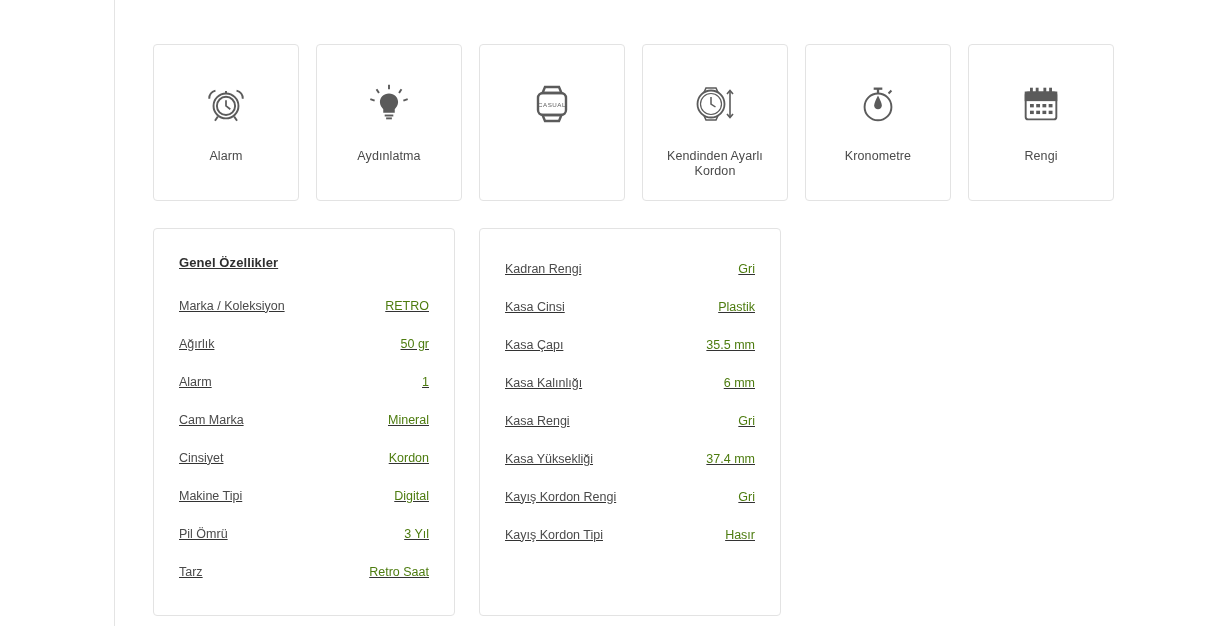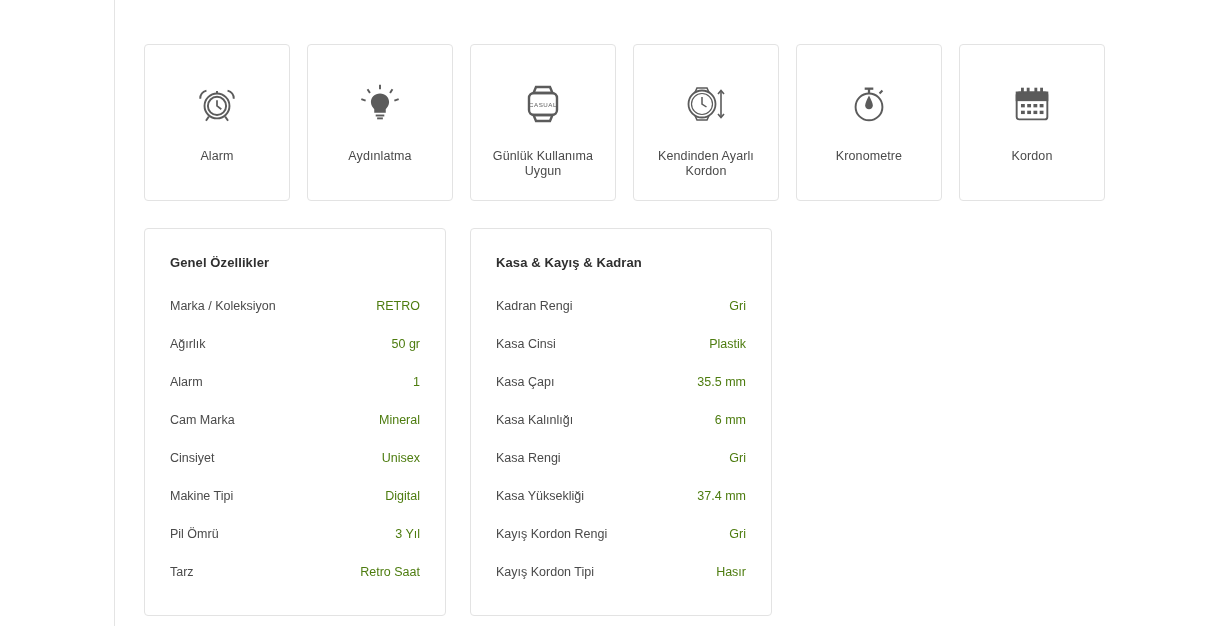--- a/index.html
+++ b/index.html
@@ -25,21 +25,21 @@
     position: absolute;
     left: 114px;
     top: 0;
     width: 1px;
     height: 626px;
     background: #e4e4e4;
   }
 
   .content {
     position: absolute;
-    left: 144px;
+    left: 153px;
     top: 0;
     width: 1040px;
   }
 
   
   .feature-row {
     display: flex;
     gap: 17px;
     padding-top: 44px;
   }
@@ -75,20 +75,21 @@
     line-height: 1.2;
     padding: 0 4px;
     letter-spacing: 0.1px;
   }
 
   
   .spec-row {
     display: flex;
     gap: 24px;
     margin-top: 27px;
+    text-decoration: underline;
   }
 
   .spec-panel {
     box-sizing: border-box;
     border: 1px solid #e3e3e3;
     border-radius: 4px;
     background: #ffffff;
     padding: 26px 25px 30px 25px;
   }
 
@@ -175,21 +176,20 @@
 
       <div class="feature-card">
         <div class="feature-icon">
           <svg width="48" height="48" viewBox="0 0 48 48" fill="none" stroke="#5b5b5b" stroke-width="2.4">
             <path d="M17 7 L31 7 L33.5 13 L14.5 13 Z"></path>
             <path d="M14.5 35 L33.5 35 L31 41 L17 41 Z"></path>
             <rect x="10" y="13" width="28" height="22" rx="5"></rect>
             <text x="24" y="26.5" font-family="Liberation Sans, sans-serif" font-size="6.2" fill="#5b5b5b" stroke="none" text-anchor="middle" letter-spacing="0.5">CASUAL</text>
           </svg>
         </div>
-        <div class="feature-label">Günlük Kullanıma Uygun</div>
       </div>
 
       <div class="feature-card">
         <div class="feature-icon">
           <svg width="48" height="48" viewBox="0 0 48 48" fill="none" stroke="#5b5b5b" stroke-width="1.8">
             <circle cx="20" cy="24" r="13.5"></circle>
             <circle cx="20" cy="24" r="10.5" stroke-width="1.2"></circle>
             <path d="M20 17 L20 24 L24.5 27" stroke-width="1.5"></path>
             <path d="M13 12.5 L15 8 L25 8 L27 12.5" stroke-width="1.6"></path>
             <path d="M13 35.5 L15 40 L25 40 L27 35.5" stroke-width="1.6"></path>
@@ -228,21 +228,21 @@
               <rect x="19" y="24" width="4" height="3.5"></rect>
               <rect x="25.5" y="24" width="4" height="3.5"></rect>
               <rect x="32" y="24" width="4" height="3.5"></rect>
               <rect x="12.5" y="31" width="4" height="3.5"></rect>
               <rect x="19" y="31" width="4" height="3.5"></rect>
               <rect x="25.5" y="31" width="4" height="3.5"></rect>
               <rect x="32" y="31" width="4" height="3.5"></rect>
             </g>
           </svg>
         </div>
-        <div class="feature-label">Kordon</div>
+        <div class="feature-label">Rengi</div>
       </div>
 
     </div>
 
     <div class="spec-row">
 
       <div class="spec-panel general">
         <div class="spec-title">Genel Özellikler</div>
         <div class="spec-list">
           <div class="spec-item">
@@ -256,39 +256,38 @@
           <div class="spec-item">
             <span class="spec-key">Alarm</span>
             <span class="spec-val">1</span>
           </div>
           <div class="spec-item">
             <span class="spec-key">Cam Marka</span>
             <span class="spec-val">Mineral</span>
           </div>
           <div class="spec-item">
             <span class="spec-key">Cinsiyet</span>
-            <span class="spec-val">Unisex</span>
+            <span class="spec-val">Kordon</span>
           </div>
           <div class="spec-item">
             <span class="spec-key">Makine Tipi</span>
             <span class="spec-val">Digital</span>
           </div>
           <div class="spec-item">
             <span class="spec-key">Pil Ömrü</span>
             <span class="spec-val">3 Yıl</span>
           </div>
           <div class="spec-item">
             <span class="spec-key">Tarz</span>
             <span class="spec-val">Retro Saat</span>
           </div>
         </div>
       </div>
 
       <div class="spec-panel case">
-        <div class="spec-title">Kasa &amp; Kayış &amp; Kadran</div>
         <div class="spec-list">
           <div class="spec-item">
             <span class="spec-key">Kadran Rengi</span>
             <span class="spec-val">Gri</span>
           </div>
           <div class="spec-item">
             <span class="spec-key">Kasa Cinsi</span>
             <span class="spec-val">Plastik</span>
           </div>
           <div class="spec-item">

